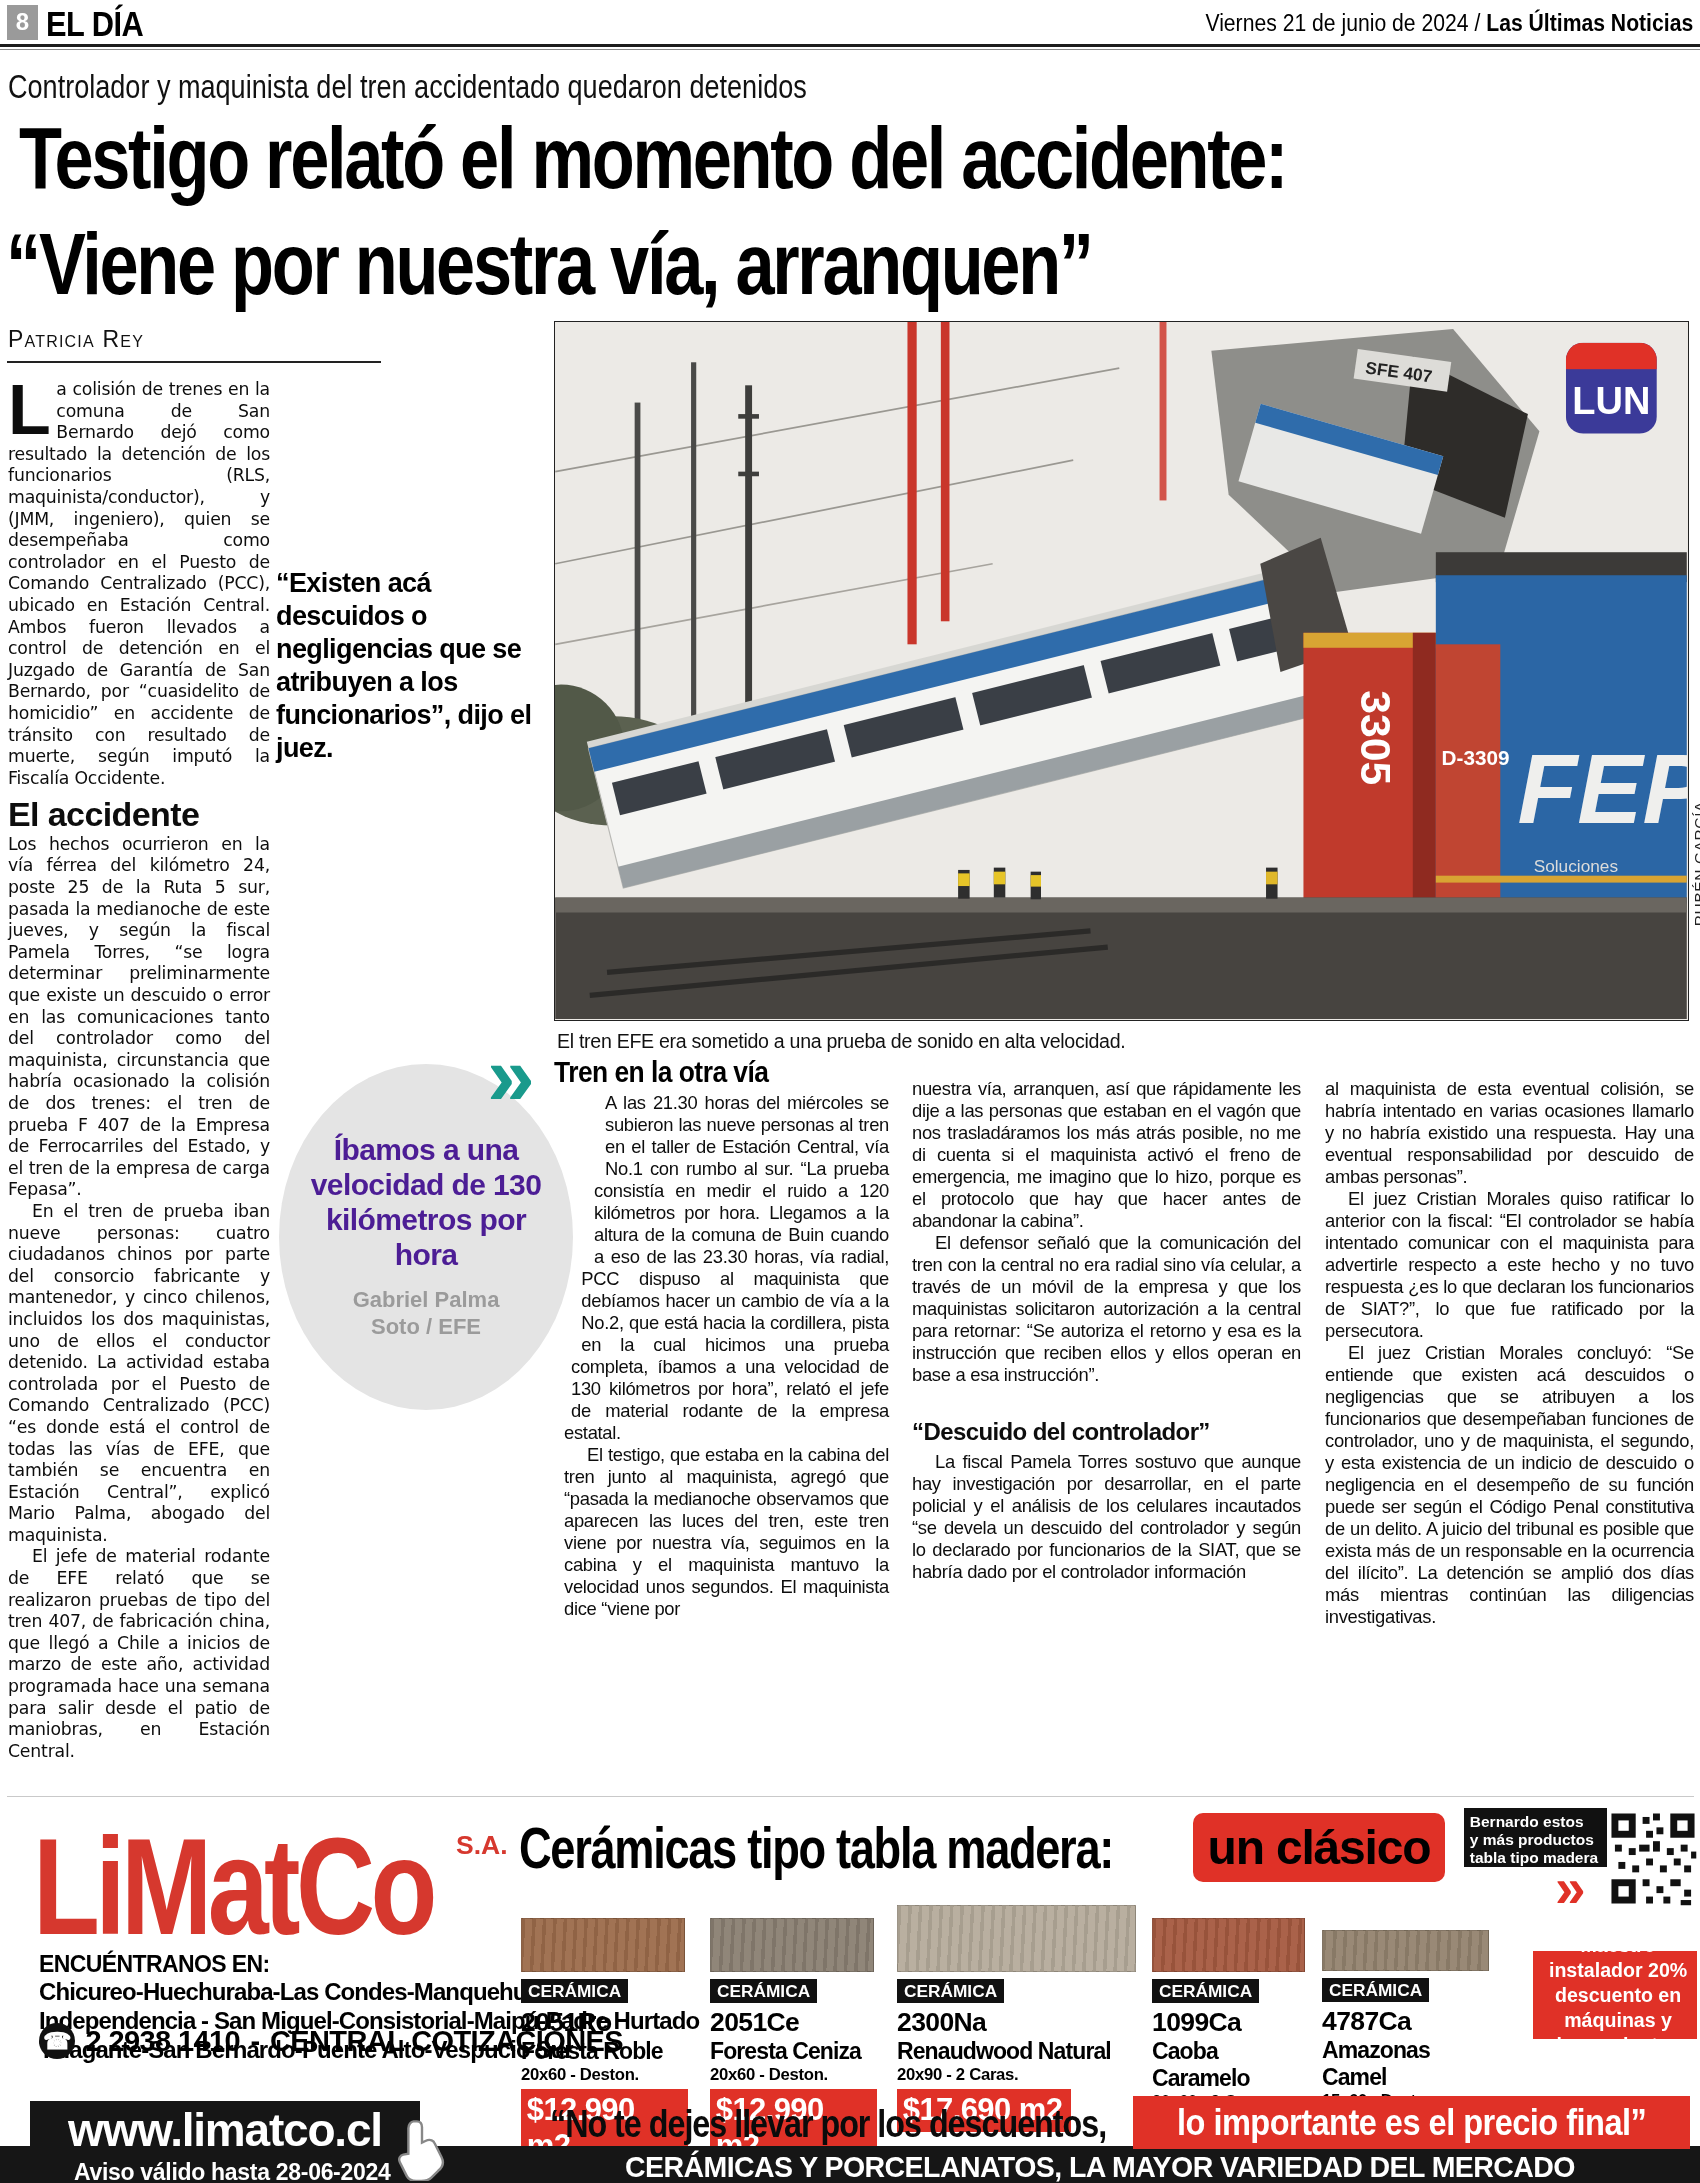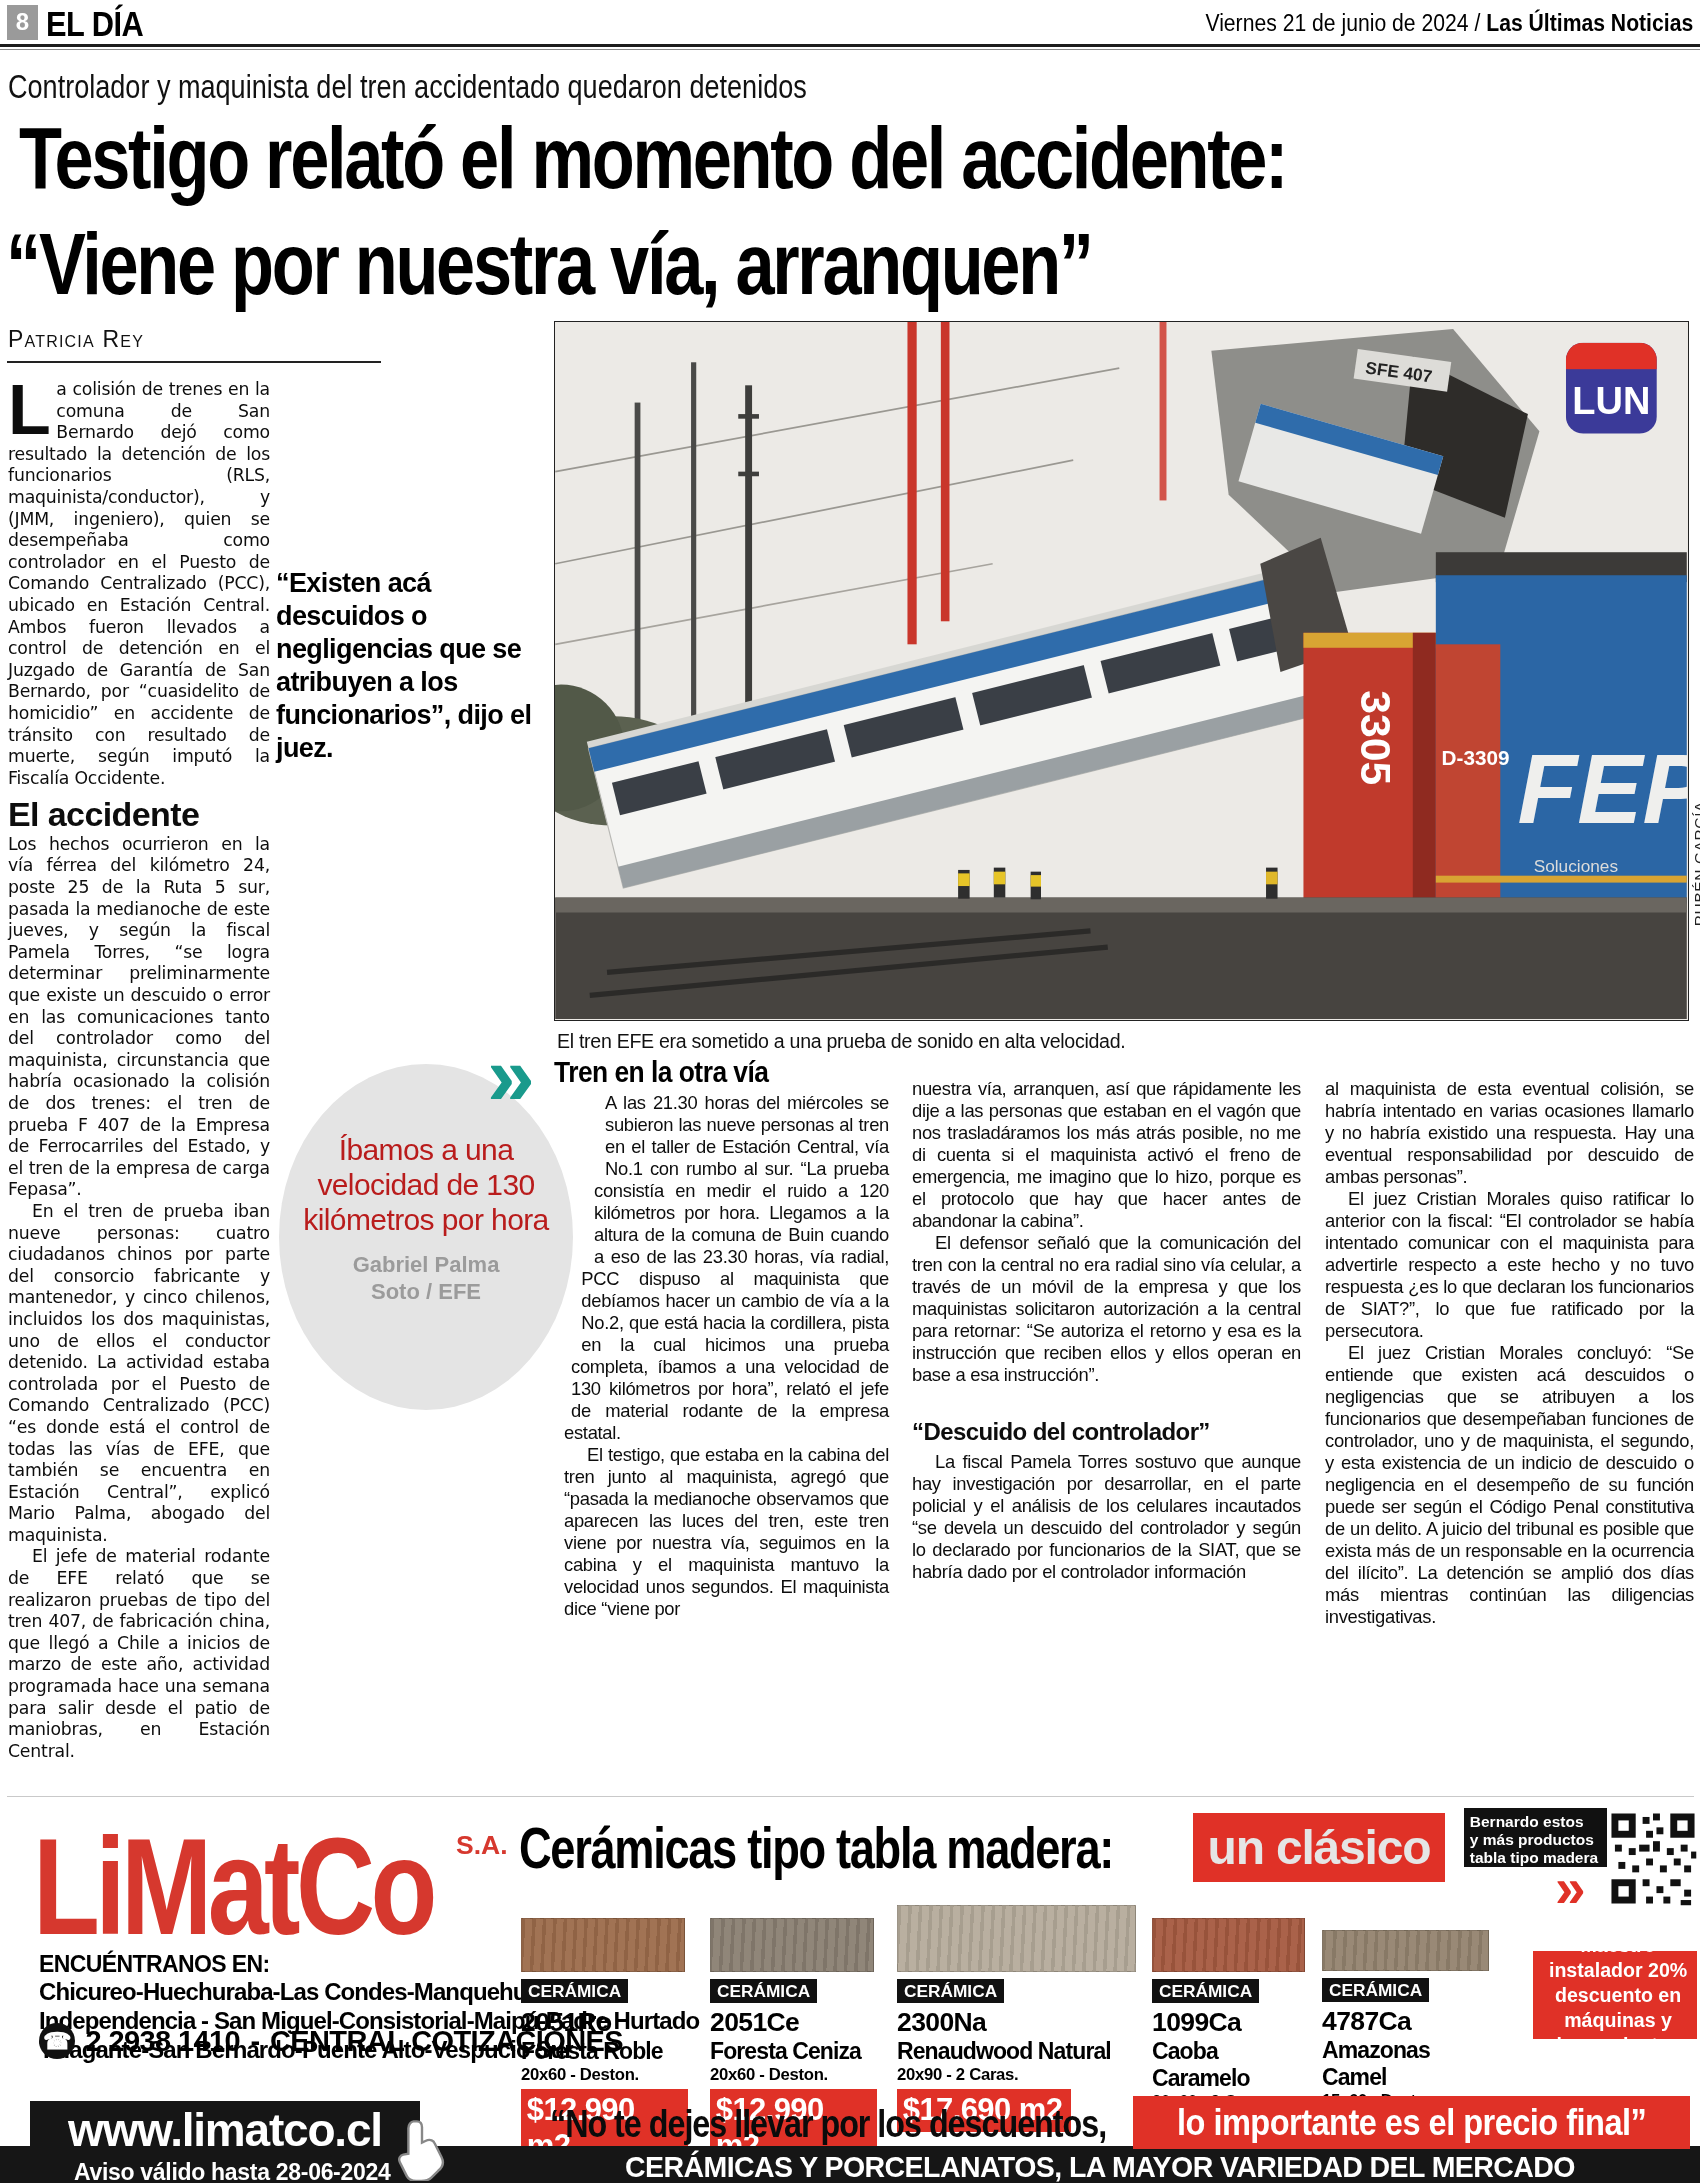--- a/index.html
+++ b/index.html
@@ -37,36 +37,36 @@
                letter-spacing:-0.3px; }
   .narrowcol p.ind { text-indent:23px; }
   .narrowcol .subhead { font-size:24px; }
 
   .photo-frame { border:1.2px solid #222; background:#ece9e4; }
   .caption { font-size:19.6px; color:#111; letter-spacing:-0.3px; }
   .credit { writing-mode:vertical-rl; transform:rotate(180deg); font-size:15.5px; color:#222; letter-spacing:0.6px; }
   .secthead { font-size:30px; font-weight:800; letter-spacing:-0.6px; }
 
   .circle-quote { background:#e4e4e4; border-radius:50%; text-align:center; }
-  .circle-quote .qtext { font-size:30px; line-height:35px; font-weight:400; color:#b91c1c; letter-spacing:-0.6px; }
+  .circle-quote .qtext { font-size:30px; line-height:35px; font-weight:700; color:#4c1d95; letter-spacing:-0.6px; }
   .circle-quote .attrib { font-size:22px; line-height:26.5px; font-weight:700; color:#9b9b9b; }
   .chevrons { font-size:86px; font-weight:700; color:#199a8c; line-height:1; }
 
   
   .ad-divider { height:1.2px; background:#c9c9c9; }
   .brand { font-size:137px; font-weight:800; color:#d6382e; letter-spacing:-5.8px; }
   .brand-sa { font-size:26.5px; font-weight:800; color:#d6382e; letter-spacing:0; }
   .findus { font-size:23px; font-weight:800; letter-spacing:-0.6px; }
   .locations { font-size:24px; line-height:29px; font-weight:700; letter-spacing:-0.9px; }
   .phone-row { font-size:29px; font-weight:700; letter-spacing:-0.6px; display:flex; align-items:center; gap:10.4px; }
   .phone-ic { width:36px; height:36px; background:#111; border-radius:50%; color:#fff; font-size:23px;
               display:flex; align-items:center; justify-content:center; }
   .ad-title { font-size:58px; font-weight:800; letter-spacing:-1.7px; }
-  .ad-title-hl { background:#e03127; color:#e5e5e5; font-weight:800; font-size:48px;
-                 display:flex; align-items:center; justify-content:center; letter-spacing:-1.2px; }
+  .ad-title-hl { background:#e03127; color:#000000; font-weight:800; font-size:48px;
+                 display:flex; align-items:center; justify-content:center; letter-spacing:-1.2px;border-radius:10px; }
   .qr-label { background:#111; color:#fff; font-size:15.5px; line-height:18px; font-weight:700; padding:4.6px 5.8px; }
   .qr-chev { color:#e03127; font-size:55px; font-weight:800; line-height:1; }
   .swatch { background-image:repeating-linear-gradient(93deg, rgba(0,0,0,0.08) 0 3.5px, rgba(255,255,255,0.05) 3.5px 10.4px);
             border:0.6px solid rgba(0,0,0,.15); }
   .ptag { display:inline-block; background:#111; color:#fff; font-weight:700; font-size:17.3px; padding:1.7px 7px; }
   .pcode { font-size:26.5px; font-weight:800; letter-spacing:-0.6px; margin-top:3.5px; }
   .pname { font-size:23px; font-weight:700; letter-spacing:-0.9px; }
   .psize { font-size:16.7px; font-weight:700; letter-spacing:-0.3px; }
   .pprice { display:inline-block; background:#e03127; color:#fff; font-weight:800; font-size:31px;
             padding:2.3px 9.2px 4.6px 5.8px; letter-spacing:-0.6px; margin-top:4.6px; }

